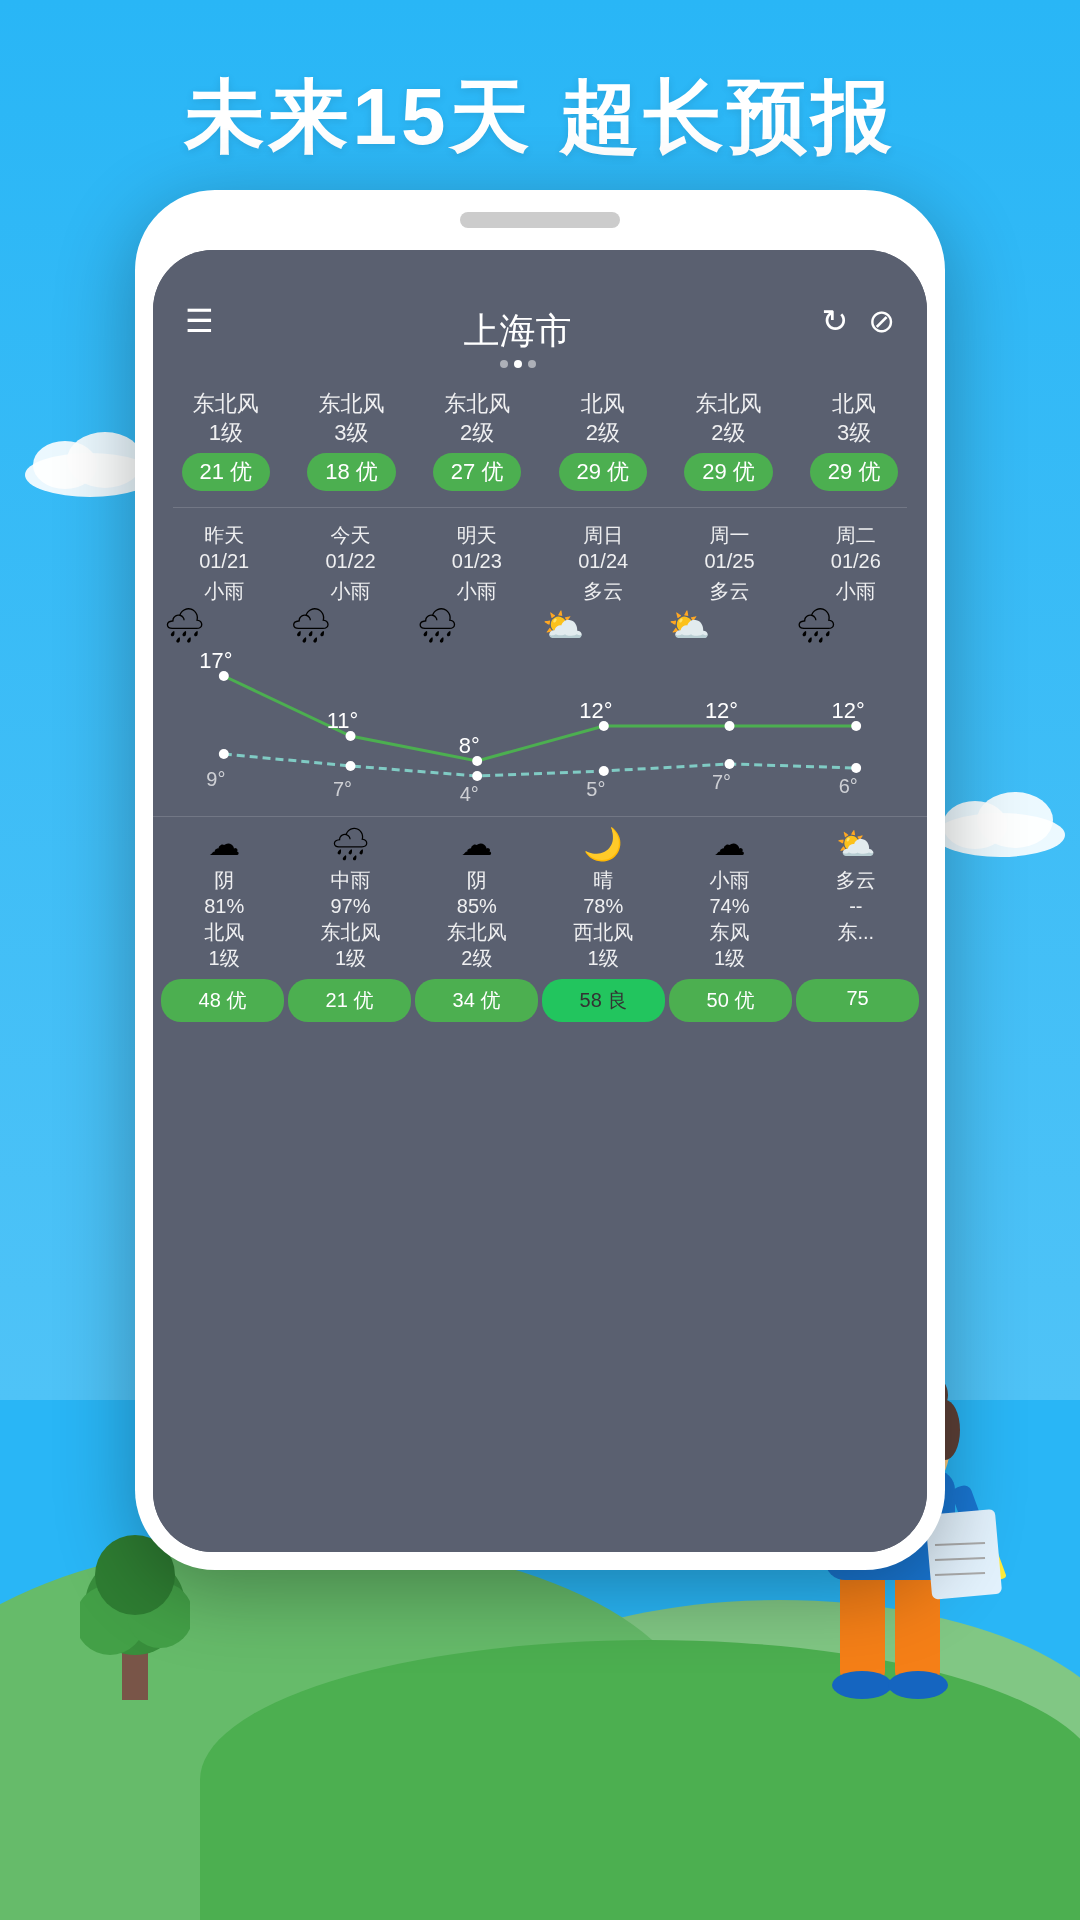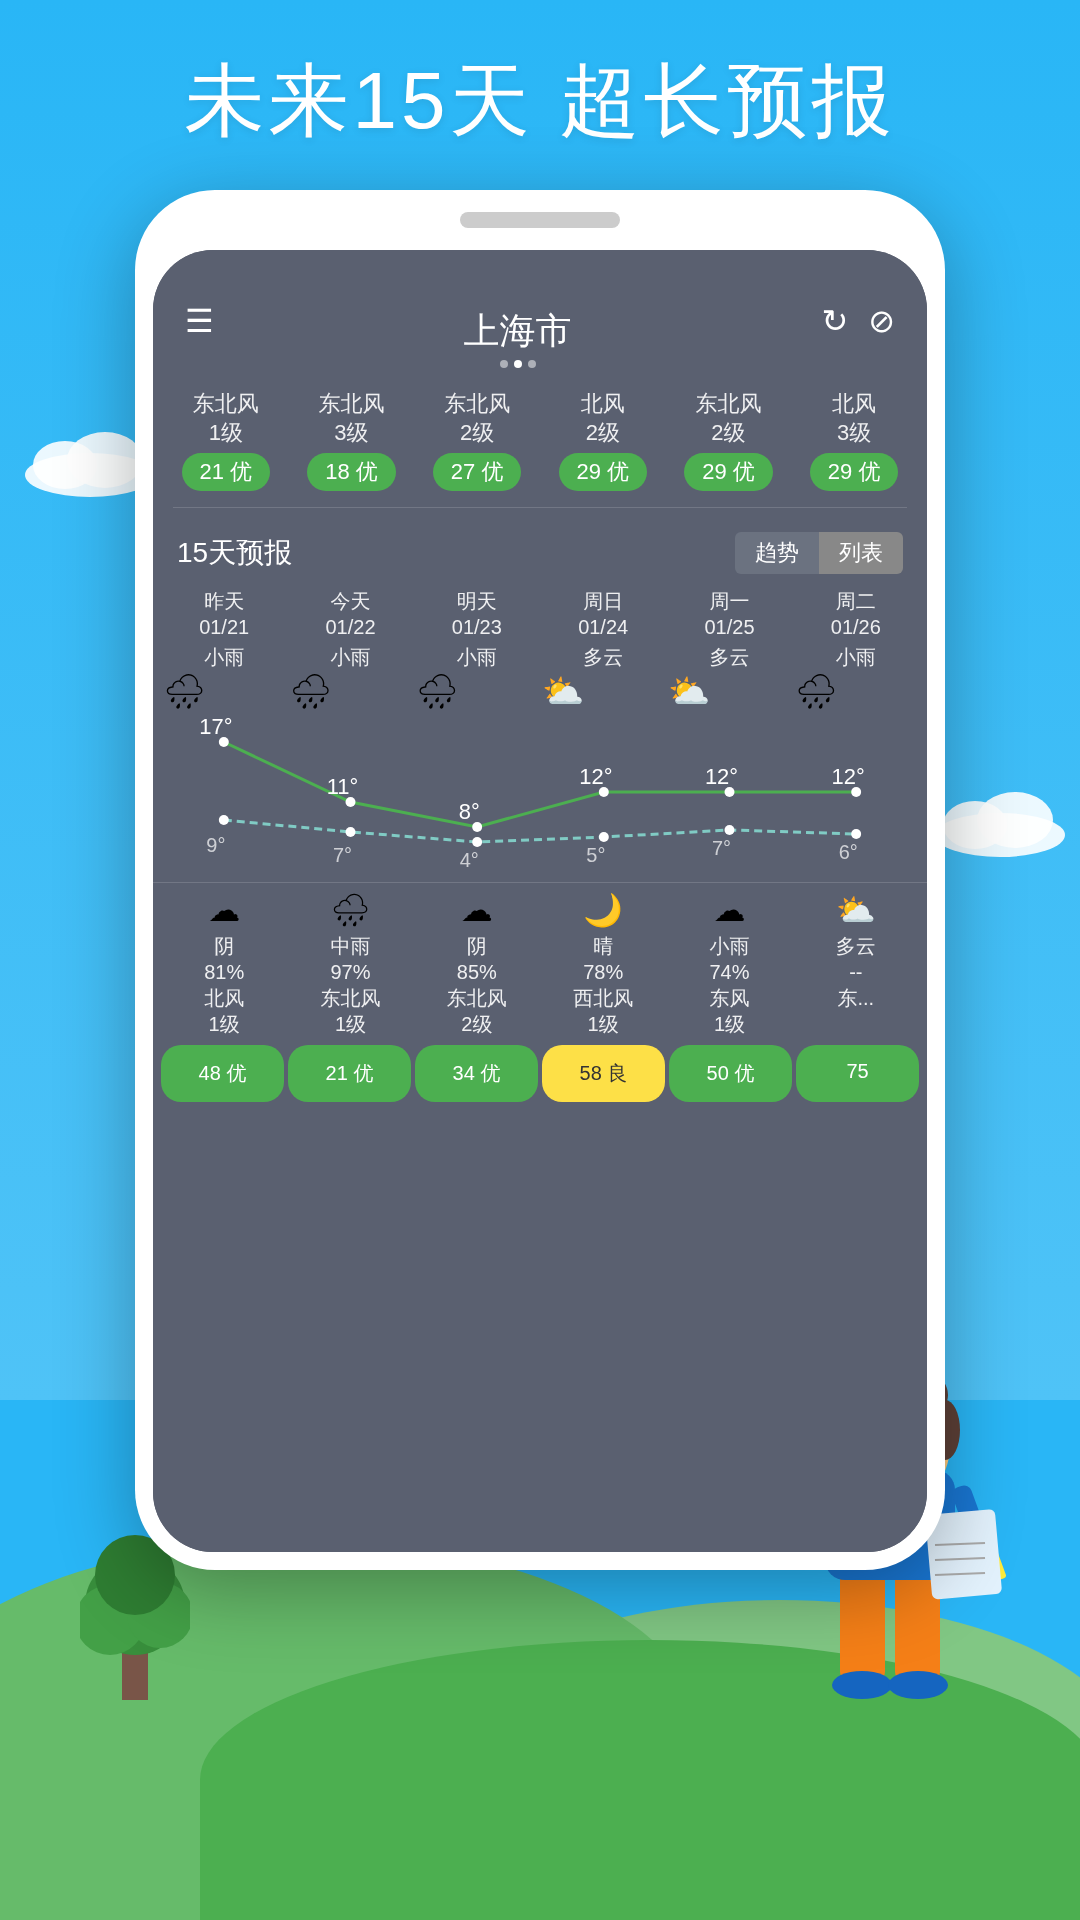--- a/index.html
+++ b/index.html
@@ -58,26 +58,26 @@
     }
     .cloud-right {
       position: absolute;
       top: 780px; right: 10px;
       width: 140px; height: 80px;
     }
 
     
     .title {
       position: absolute;
-      top: 48px;
+      top: 64px;
       width: 100%;
       text-align: center;
       color: white;
       font-size: 80px;
-      font-weight: 400;
+      font-weight: 700;
       letter-spacing: 4px;
       text-shadow: 0 2px 8px rgba(0,0,0,0.1);
     }
 
     
     .phone-container {
       position: absolute;
       top: 190px;
       left: 135px;
       width: 810px;
@@ -268,24 +268,24 @@
       display: grid;
       grid-template-columns: repeat(6, 1fr);
       padding: 8px 8px;
       gap: 4px;
     }
     .baqi {
       background: #4caf50;
       color: white;
       border-radius: 20px;
       text-align: center;
-      padding: 15px 4px;
+      padding: 8px 4px;
       font-size: 20px;
     }
-    .baqi.yellow { background: #fde047; color: #333; }
+    .baqi.yellow { background: #22c55e; color: #333; }
 
     
     .tree {
       position: absolute;
       bottom: 220px;
       left: 80px;
       width: 110px;
       height: 180px;
     }
 
@@ -422,27 +422,20 @@
     <div class="aqi-badge">29 优</div>
   </div>
             <div class="aqi-item">
     <div class="aqi-wind">北风<br>3级</div>
     <div class="aqi-badge">29 优</div>
   </div>
           </div>
 
         <div class="divider"></div>
 
-        <div class="forecast-header">
-          <span class="forecast-title">15天预报</span>
-          <div class="forecast-tabs">
-            <div class="ftab">趋势</div>
-            <div class="ftab">列表</div>
-          </div>
-        </div>
 
         <div class="days-grid" id="days-grid-top">
             <div class="day-col">
     <div class="day-label">昨天<br>01/21</div>
     <div class="day-label">小雨</div>
     <div class="weather-icon">🌧</div>
   </div>
             <div class="day-col">
     <div class="day-label">今天<br>01/22</div>
     <div class="day-label">小雨</div>

